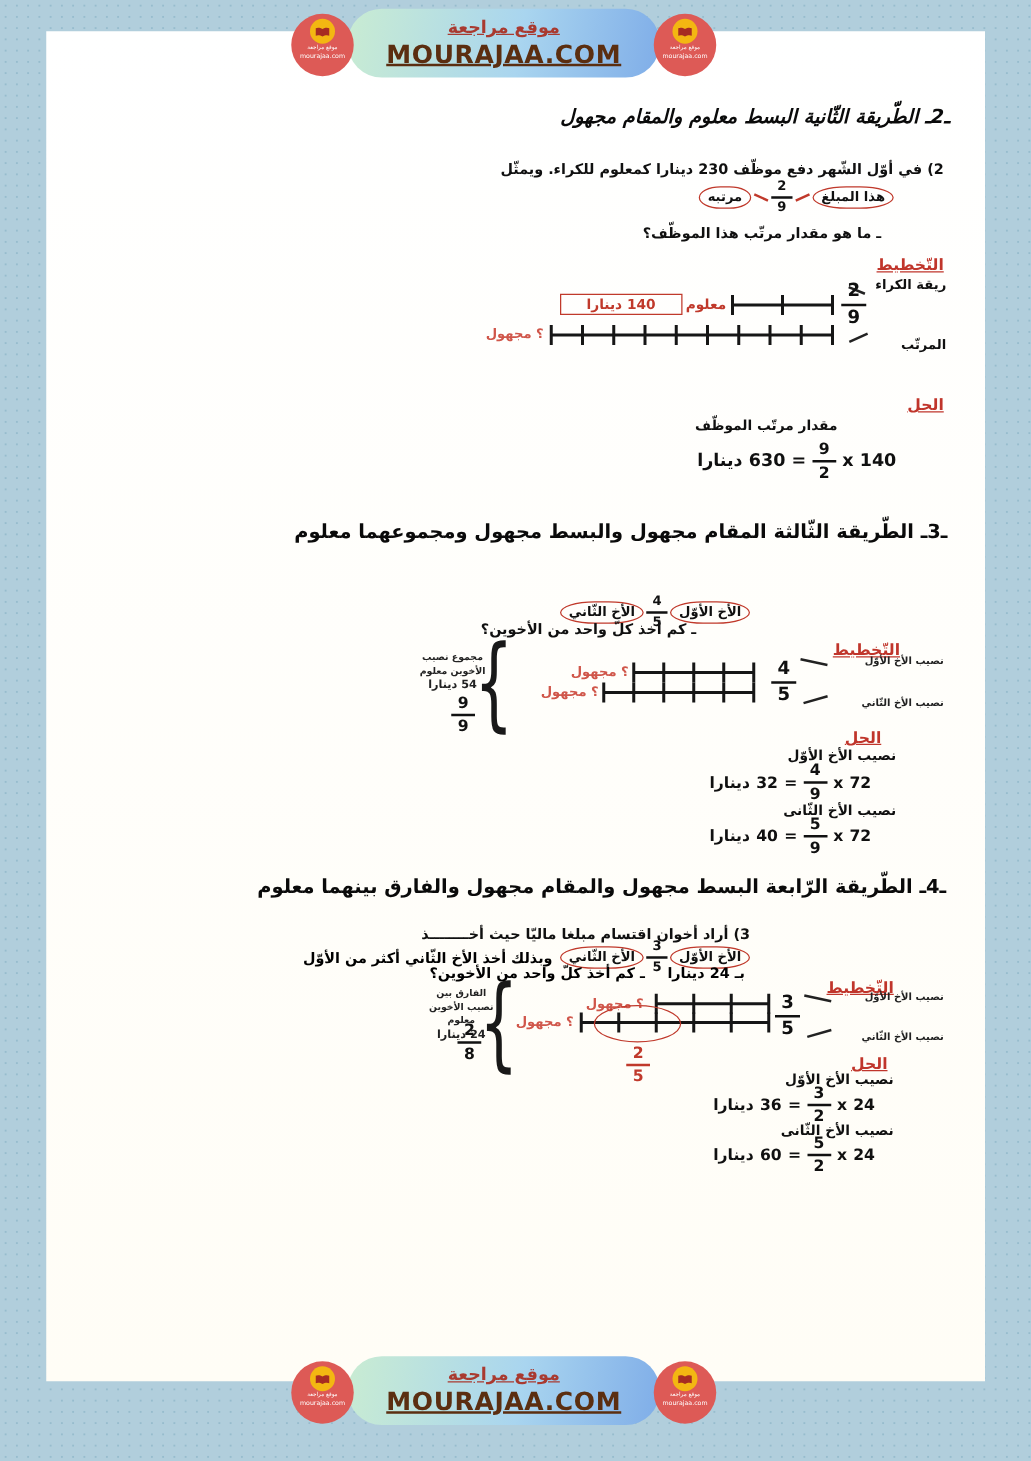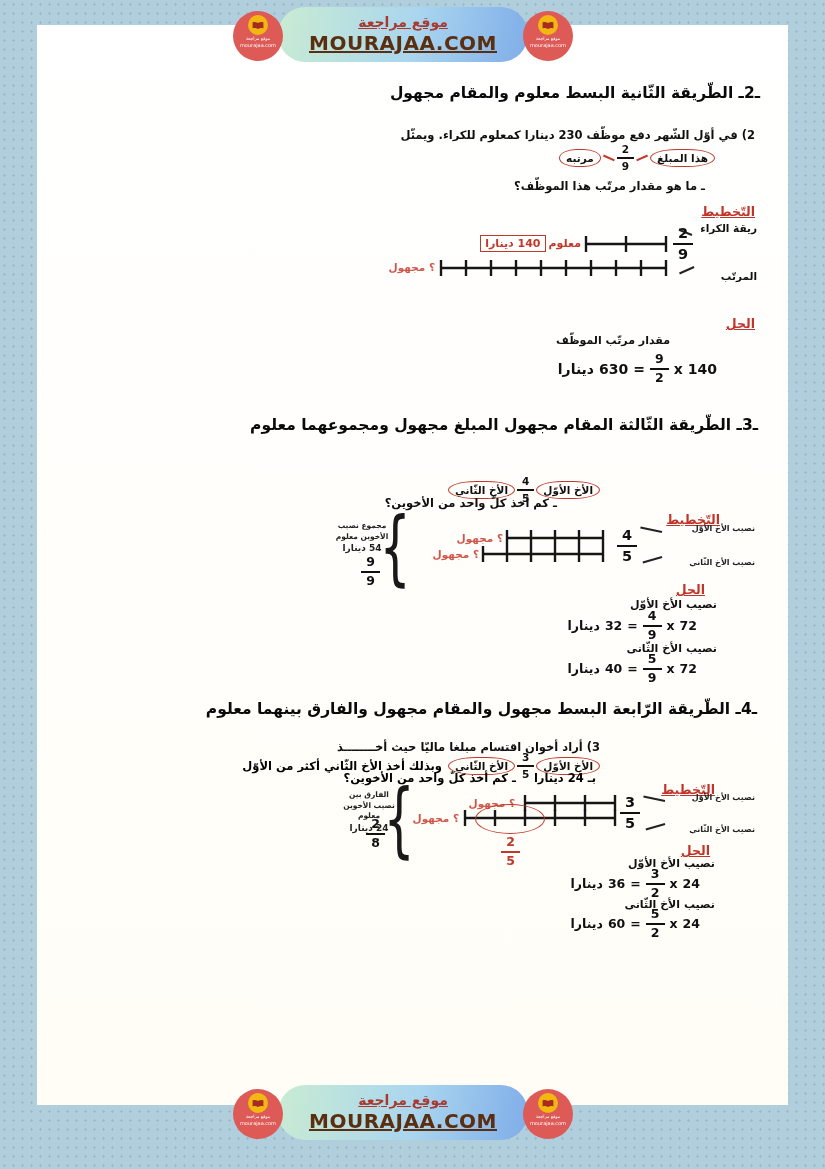--- a/index.html
+++ b/index.html
@@ -45,21 +45,21 @@
   .f-md{font-size:12.5px;}
   .f-lg{font-size:14.5px;}
   .redfrac{color:#c0392b;}
   .redfrac .fn{border-bottom-color:#c0392b;}
   .eq{display:flex;direction:rtl;align-items:center;gap:5px;font-size:12.5px;font-weight:bold;color:#101010;white-space:nowrap;}
   .eq-lg{font-size:14px;}
   .conn{height:1.6px;background:#222;transform-origin:right center;}
   .rconn{width:12px;height:1.5px;background:#c0392b;flex:none;}
   .knownrow{display:flex;direction:rtl;align-items:center;gap:3px;}
   .redtxt{color:#c0392b;font-weight:bold;font-size:11px;white-space:nowrap;}
-  .rbox{border:1.6px solid #c0392b;color:#c0392b;padding:1px 4px;font-weight:bold;font-size:11px;white-space:nowrap;}
+  .rbox{border:1.6px solid #c0392b;color:#c0392b;padding:1px 20px;font-weight:bold;font-size:11px;white-space:nowrap;}
   .brace{font-size:82px;line-height:74px;color:#191919;transform:scaleX(.6);transform-origin:center;}
   .brace-note{font-size:7.5px;font-weight:bold;direction:rtl;text-align:center;line-height:1.4;color:#222;width:62px;}
   .brace-note .amt{font-size:9px;}
   .red-ellipse{border:1.8px solid #c0392b;border-radius:50%;}
   .tickline{line-height:0;}
 </style>
 </head>
 <body>
 
 <div class="page">
@@ -81,21 +81,21 @@
   <div class="logo" style="left:523px;top:11px;">
     <div class="logo-yellow">
       <svg width="12" height="9" viewBox="0 0 20 14">
           <path d="M10 3 C7 1 3 1 1 2 L1 12 C3 11 7 11 10 13 C13 11 17 11 19 12 L19 2 C17 1 13 1 10 3 Z" fill="#a62c22"></path>
         </svg>
     </div>
     <div class="logo-t1">موقع مراجعة</div>
     <div class="logo-t2">mourajaa.com</div>
   </div>
 
-  <div class="abs sec-title" style="right:65px;top:84px;">ـ2ـ الطّريقة الثّانية البسط معلوم والمقام مجهول</div>
+  <div class="abs sec-title" style="right:65px;top:84px;font-style:italic;">ـ2ـ الطّريقة الثّانية البسط معلوم والمقام مجهول</div>
 
   <div class="abs prob" style="right:70px;top:128px;">2) في أوّل الشّهر دفع موظّف  230 دينارا كمعلوم للكراء. ويمثّل</div>
   <div class="abs ovalrow" style="right:110px;top:144px;">
     <span class="oval">هذا المبلغ</span>
     <span class="rconn" style="transform:rotate(-24deg);"></span>
     <span class="frac f-sm">
       <span class="fn">2</span>
       <span class="fd">9</span>
     </span>
     <span class="rconn" style="transform:rotate(24deg);"></span>
@@ -144,21 +144,21 @@
     <span>x</span>
     <span class="frac f-md">
       <span class="fn">9</span>
       <span class="fd">2</span>
     </span>
     <span>=</span>
     <span>630</span>
     <span>دينارا</span>
   </div>
 
-  <div class="abs sec-title" style="right:67px;top:416px;">ـ3ـ الطّريقة الثّالثة المقام مجهول المبلغ مجهول ومجموعهما معلوم</div>
+  <div class="abs sec-title" style="right:67px;top:416px;">ـ3ـ الطّريقة الثّالثة المقام مجهول والبسط مجهول ومجموعهما معلوم</div>
 
   <div class="abs ovalrow" style="right:225px;top:476px;">
     <span class="oval">الأخ الأوّل</span>
     <span class="frac f-sm">
       <span class="fn">4</span>
       <span class="fd">5</span>
     </span>
     <span class="oval">الأخ الثّاني</span>
   </div>
   <div class="abs prob" style="right:268px;top:496px;">ـ كم أخذ كلّ واحد من الأخوين؟</div>

